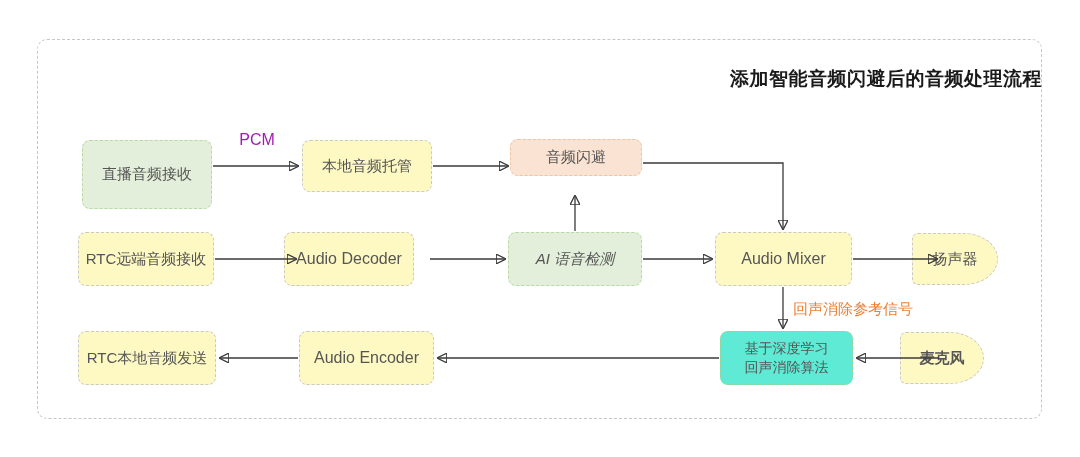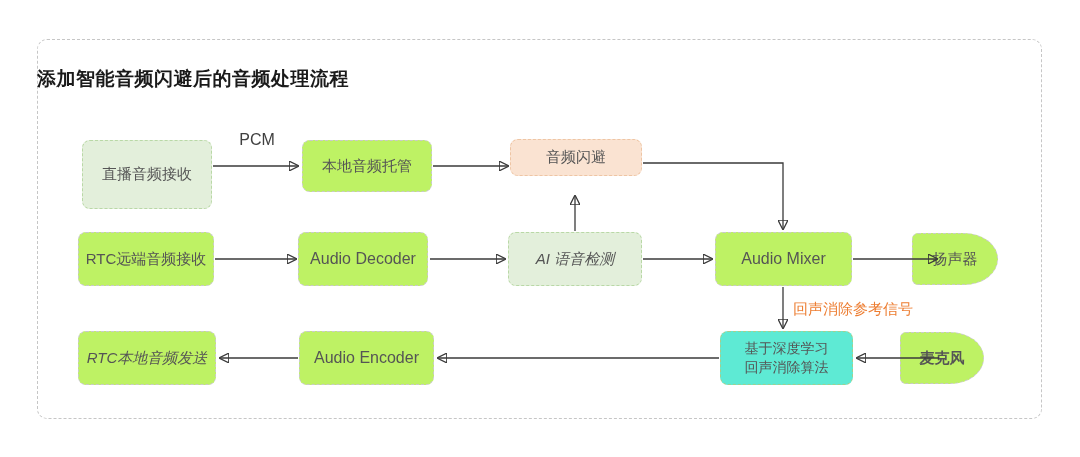--- a/index.html
+++ b/index.html
@@ -6,51 +6,51 @@
   body {
     width:1080px; height:457px; position:relative; overflow:hidden;
     font-family:"Liberation Sans","DejaVu Sans",sans-serif;
   }
   .frame {
     position:absolute; left:37px; top:39px; width:1005px; height:380px;
     border:1px dashed #c6c6c6; border-radius:10px; box-sizing:border-box;
   }
   .diagram-title {
     position:absolute; left:37px; top:66px; width:1005px;
-    text-align:left; font-weight:bold; font-size:19px; color:#1a1a1a;
+    text-align:right; font-weight:bold; font-size:19px; color:#1a1a1a;
     letter-spacing:0.5px;
   }
   .node {
     position:absolute; display:flex; flex-direction:column;
     align-items:center; justify-content:center;
-    font-size:15px; color:#555555; background:#bef264;
+    font-size:15px; color:#555555; background:#fef9c3;
     border:1px dashed #c9c9c9; border-radius:8px;
     box-sizing:border-box; text-align:center; white-space:nowrap;
   }
   .node.green      { background:#e3efdb; border-color:#b9d8a6; }
   .node.green-dark { background:#5eead4; border-color:#a6ce8e; }
   .node.orange     { background:#fae3d2; border-color:#eec5a4; }
   .node.dshape     { border-radius:6px 34px 34px 6px / 6px 26px 26px 6px; }
 
   #n-live  { left:82px;  top:140px; width:130px; height:69px; }
   #n-local { left:302px; top:140px; width:130px; height:52px; }
   #n-duck  { left:510px; top:139px; width:132px; height:37px; }
   #n-rtcr  { left:78px;  top:232px; width:136px; height:54px; }
-  #n-dec   { left:298px; top:232px; width:130px; height:54px; font-size:16px; }
+  #n-dec   { left:284px; top:232px; width:130px; height:54px; font-size:16px; }
   #n-ai    { left:508px; top:232px; width:134px; height:54px;font-style:italic; }
   #n-mix   { left:715px; top:232px; width:137px; height:54px; font-size:16px; }
   #n-spk   { left:912px; top:233px; width:86px;  height:52px; }
-  #n-send  { left:78px;  top:331px; width:138px; height:54px;font-style:italic; }
+  #n-send  { left:78px;  top:331px; width:138px; height:54px; }
   #n-enc   { left:299px; top:331px; width:135px; height:54px; font-size:16px; }
   #n-aec   { left:720px; top:331px; width:133px; height:54px; font-size:14px; line-height:1.35; }
   #n-mic   { left:900px; top:332px; width:84px;  height:52px;font-weight:bold; }
 
   .edge-label-pcm {
     position:absolute; left:214px; top:131px; width:86px;
-    text-align:center; font-size:16px; color:#404040;
+    text-align:center; font-size:16px; color:#a21caf;
   }
   .edge-label-echo {
     position:absolute; left:793px; top:300px;
     font-size:15px; color:#ed7d31;
   }
   svg.arrows { position:absolute; left:0; top:0; pointer-events:none; }
   svg.arrows path { stroke:#3a3a3a; stroke-width:1.3; fill:none; }
 </style>
 </head>
 <body>

